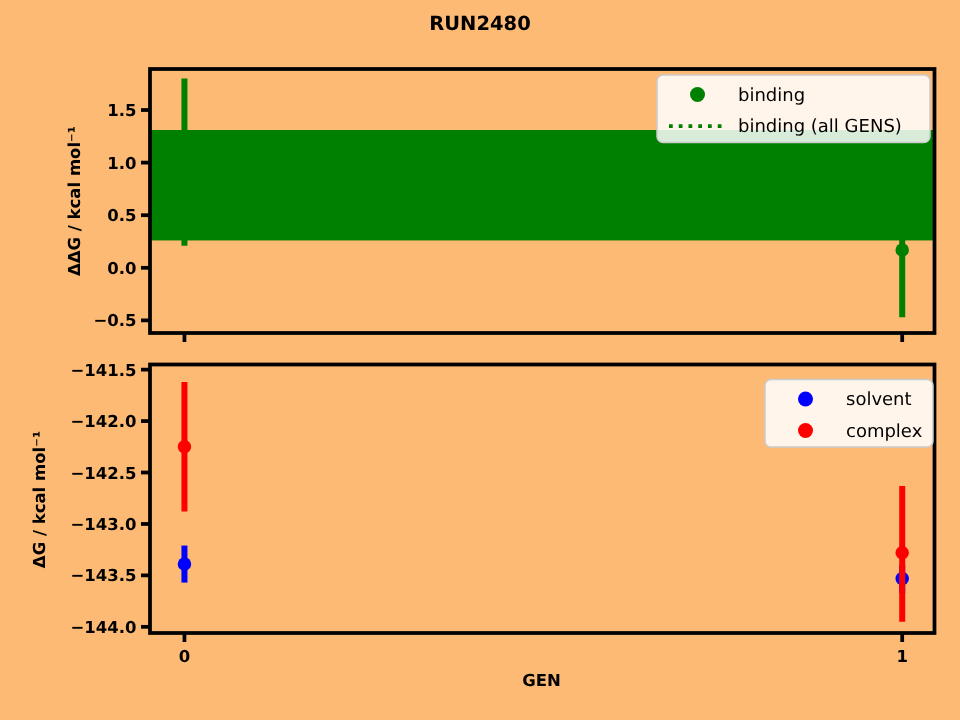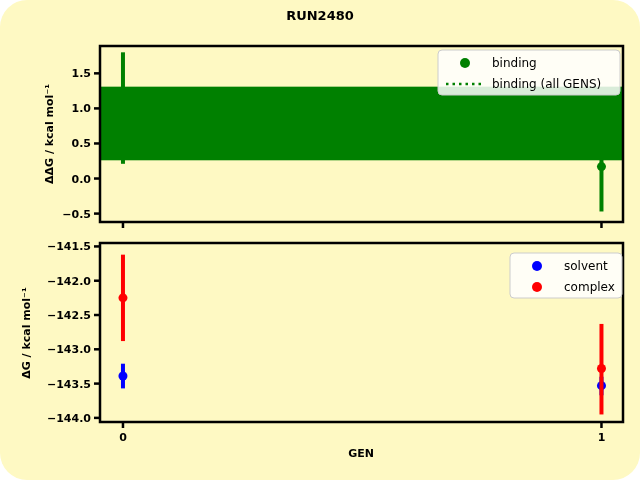--- a/index.html
+++ b/index.html
@@ -1,17 +1,17 @@
 <!DOCTYPE html>
 <html><head>
 <meta charset="utf-8">
 <style>
   html,body{margin:0;padding:0;background:#ffffff;}
   body{width:640px;height:480px;overflow:hidden;}
-  .figure{position:relative;width:640px;height:480px;background:#fef9c3;border-radius:27px;}
+  .figure{position:relative;width:640px;height:480px;background:#fdba74;}
   svg text{font-family:"DejaVu Sans",sans-serif;fill:#000000;}
   .suptitle{font-size:13px;font-weight:bold;}
   .axlabel{font-size:11px;font-weight:bold;}
   .tick-label{font-size:11px;font-weight:bold;}
   .legend-label{font-size:12px;font-weight:normal;}
 </style>
 </head>
 <body>
 
 <div class="figure">

